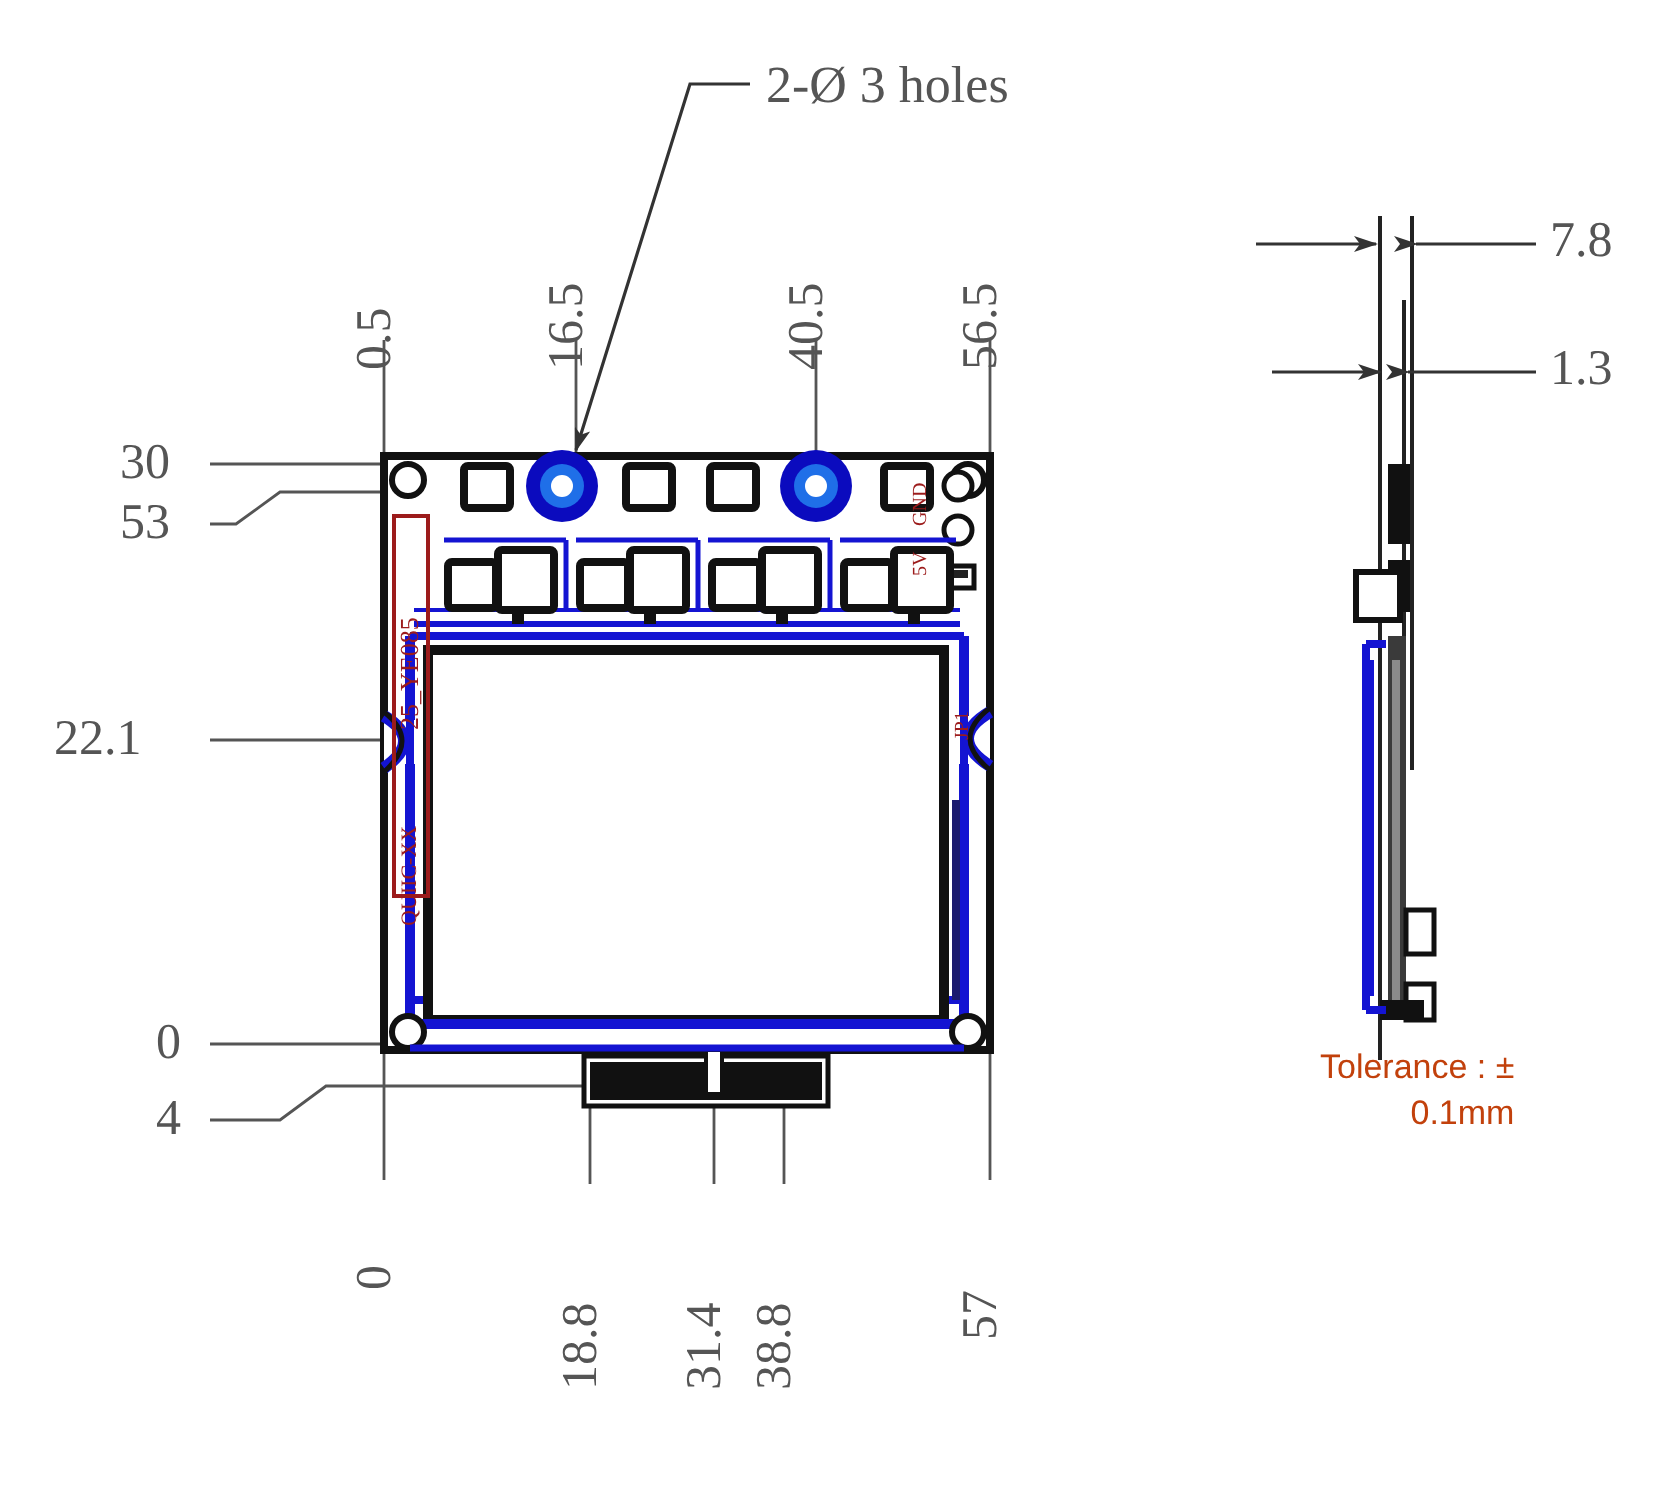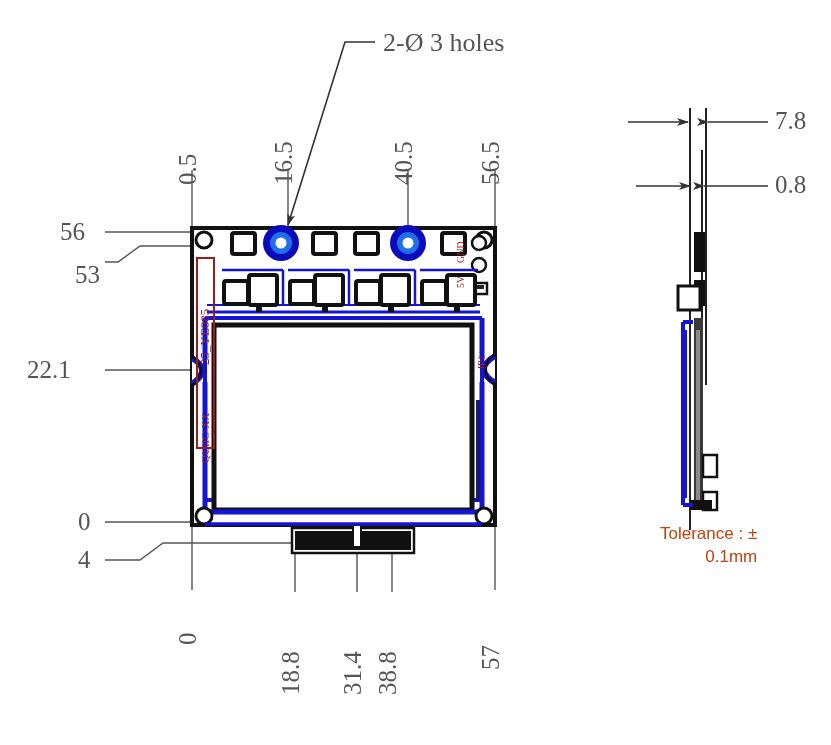--- a/index.html
+++ b/index.html
@@ -194,28 +194,28 @@
   <div class="lbl dimtxt rot" style="left:296px; top:160px;">16.5</div>
   <div class="lbl dimtxt rot" style="left:416px; top:160px;">40.5</div>
   <div class="lbl dimtxt rot" style="left:503px; top:160px;">56.5</div>
 
   <div class="lbl dimtxt rot" style="left:200px; top:620px;">0</div>
   <div class="lbl dimtxt rot" style="left:303px; top:670px;">18.8</div>
   <div class="lbl dimtxt rot" style="left:365px; top:670px;">31.4</div>
   <div class="lbl dimtxt rot" style="left:400px; top:670px;">38.8</div>
   <div class="lbl dimtxt rot" style="left:503px; top:645px;">57</div>
 
-  <div class="lbl dimtxt" style="left:60px; top:219px;">56</div>
-  <div class="lbl dimtxt" style="left:60px; top:262px;margin-left:15px;">53</div>
+  <div class="lbl dimtxt" style="left:60px; top:219px;">30</div>
+  <div class="lbl dimtxt" style="left:60px; top:249px;">53</div>
   <div class="lbl dimtxt" style="left:27px; top:357px;">22.1</div>
   <div class="lbl dimtxt" style="left:78px; top:509px;">0</div>
   <div class="lbl dimtxt" style="left:78px; top:547px;">4</div>
 
   <div class="lbl dimtxt" style="left:775px; top:108px;">7.8</div>
-  <div class="lbl dimtxt" style="left:775px; top:172px;">0.8</div>
+  <div class="lbl dimtxt" style="left:775px; top:172px;">1.3</div>
 
   <div class="tol" style="left:660px; top:523px;">Tolerance : ±
 0.1mm</div>
 
   <div class="lbl rot" style="left:211px; top:352px; font-size:13px; color:#9c1b1b;">25_YE085</div>
   <div class="lbl rot" style="left:211px; top:452px; font-size:11px; color:#9c1b1b;">QUIIC-XX</div>
   <div class="lbl rot" style="left:466px; top:253px; font-size:10px; color:#9c1b1b;">GND</div>
   <div class="lbl rot" style="left:466px; top:278px; font-size:10px; color:#9c1b1b;">5V</div>
   <div class="lbl rot" style="left:487px; top:360px; font-size:10px; color:#9c1b1b;">JP1</div>
 </div>

